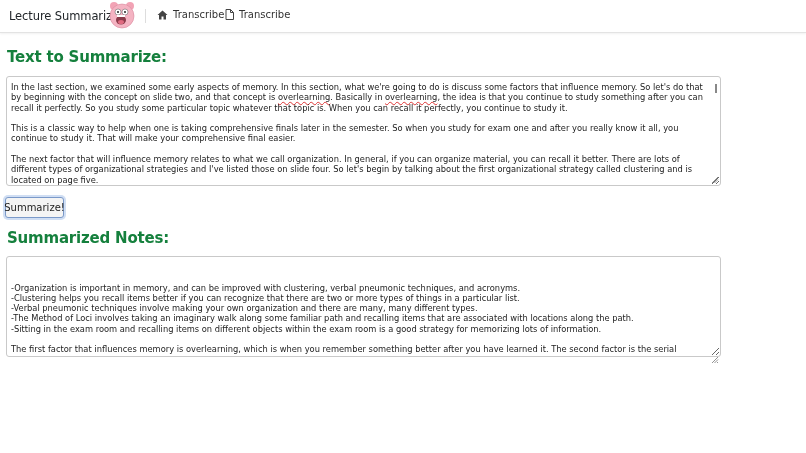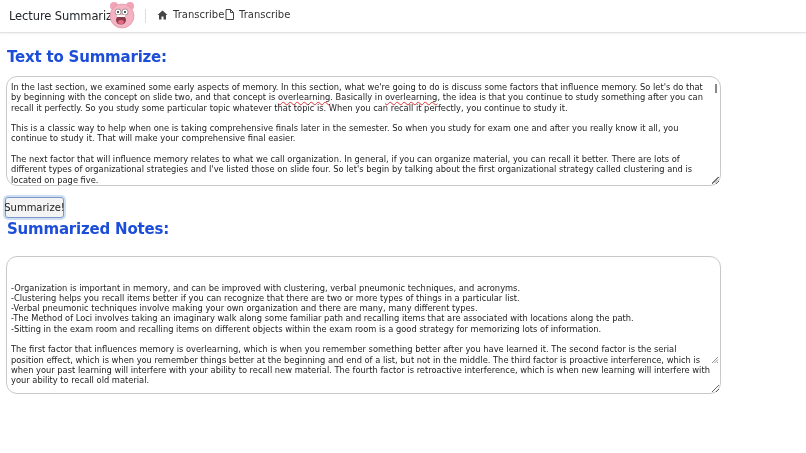--- a/index.html
+++ b/index.html
@@ -30,40 +30,40 @@
     .nav-link {
       position: absolute; top: 9px; display: flex; align-items: center;
       font-size: 10px; color: #333; cursor: pointer; text-decoration: none;
     }
     .nav-link svg { margin-right: 5px; }
     .nav-transcribe { left: 157px; text-align: right; }
     .nav-summarize { left: 225px; }
 
     .section-title {
       position: absolute; left: 7px;
-      font-size: 15px; font-weight: bold; color: #1d4ed8;
+      font-size: 15px; font-weight: bold; color: #15803d;
       font-family: "DejaVu Sans", sans-serif;
       letter-spacing: -0.2px;
     }
     .title-input { top: 48px; }
-    .title-output { top: 220px; }
+    .title-output { top: 229px; }
 
     .textbox {
       position: absolute; left: 6px; width: 715px;
-      border: 1px solid #c9c9c9; border-radius: 11px;
+      border: 1px solid #c9c9c9; border-radius: 3px;
       background: #fff;
       font-family: "DejaVu Sans", "Liberation Sans", sans-serif;
       font-size: 8.3px; line-height: 10.3px; color: #222;
       padding: 5px 10px 0 4px;
       overflow: hidden;
       white-space: pre-wrap;
       resize: both;
     }
     .input-box { top: 76px; height: 110px; }
-    .output-box { top: 256px; height: 138px; }
+    .output-box { top: 256px; height: 101px; }
 
     .spell { text-decoration: underline wavy #d33; text-underline-offset: 1px; }
 
     .scroll-thumb {
       position: absolute; left: 715px; top: 84px; width: 1.5px; height: 9px;
       background: #888;
     }
     .resize-grip {
       position: absolute; width: 9px; height: 9px;
     }

